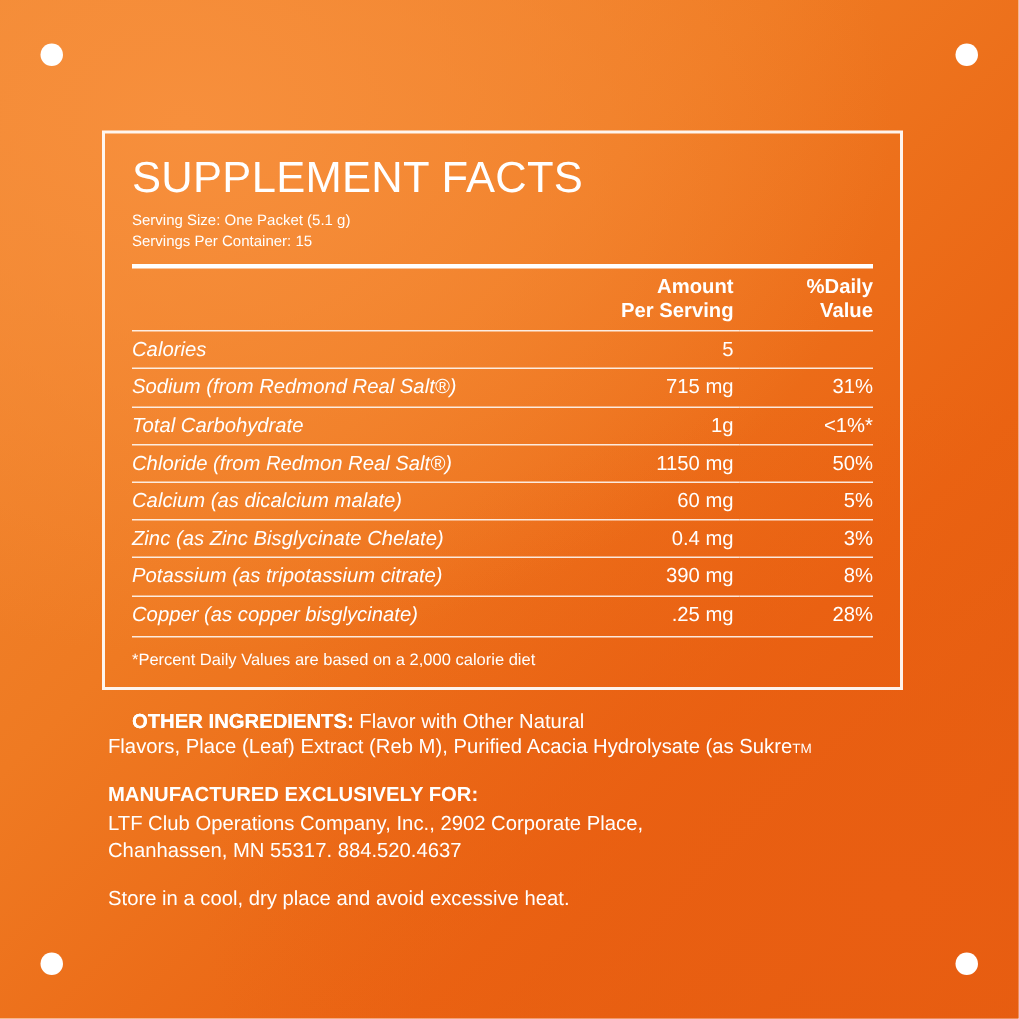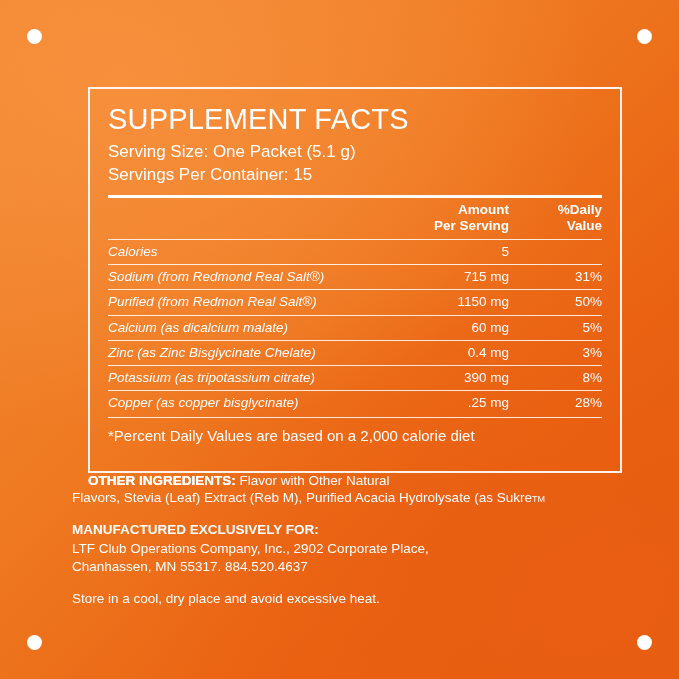--- a/index.html
+++ b/index.html
@@ -32,36 +32,36 @@
     background: #ffffff;
   }
   .dot.tl { left: 27px;  top: 29px; }
   .dot.tr { right: 27px; top: 29px; }
   .dot.bl { left: 27px;  bottom: 29px; }
   .dot.br { right: 27px; bottom: 29px; }
 
   
   .facts-panel {
     position: absolute;
-    left: 88px;
+    left: 68px;
     top: 87px;
     width: 534px;
     box-sizing: border-box;
     border: 2px solid rgba(255,255,255,0.92);
-    padding: 12px 18px 27px 18px;
+    padding: 12px 18px 12px 18px;
   }
   .facts-title {
     font-size: 29px;
     letter-spacing: 0.2px;
     line-height: 1.12;
     margin: 2px 0 6px 0;
     font-weight: 400;
   }
   .serving-line {
-    font-size: 17px;
+    font-size: 10px;
     line-height: 1.34;
   }
   .rule-thick {
     height: 3px;
     background: #ffffff;
     margin: 8px 0 0 0;
   }
   table.facts {
     width: 100%;
     border-collapse: collapse;
@@ -80,21 +80,21 @@
   table.facts th.dv  { width: 18%; }
   table.facts td {
     padding: 4px 0 4px 0;
     line-height: 1.2;
     border-top: 1px solid rgba(255,255,255,0.85);
   }
   table.facts td.name { text-align: left; font-style: italic; }
   table.facts td.amt  { text-align: right; padding-right: 4px; }
   table.facts td.dv   { text-align: right; }
   .footnote {
-    font-size: 15px;
+    font-size: 11px;
     padding-top: 9px;
     border-top: 1px solid rgba(255,255,255,0.85);
     margin-top: 2px;
   }
 
   
   .below {
     position: absolute;
     left: 72px;
     top: 472px;
@@ -158,21 +158,26 @@
           <td class="name">Calories</td>
           <td class="amt">5</td>
           <td class="dv"></td>
         </tr>
         <tr>
           <td class="name">Sodium (from Redmond Real Salt®)</td>
           <td class="amt">715 mg</td>
           <td class="dv">31%</td>
         </tr>
         <tr>
-          <td class="name">Purified (from Redmon Real Salt®)</td>
+          <td class="name">Total Carbohydrate</td>
+          <td class="amt">1g</td>
+          <td class="dv">&lt;1%*</td>
+        </tr>
+        <tr>
+          <td class="name">Chloride (from Redmon Real Salt®)</td>
           <td class="amt">1150 mg</td>
           <td class="dv">50%</td>
         </tr>
         <tr>
           <td class="name">Calcium (as dicalcium malate)</td>
           <td class="amt">60 mg</td>
           <td class="dv">5%</td>
         </tr>
         <tr>
           <td class="name">Zinc (as Zinc Bisglycinate Chelate)</td>
@@ -199,21 +204,21 @@
 
     <div class="blk">
       <div class="overlap-wrap">
         <div class="layerA">
           <span class="bold">OTHER INGREDIENTS:</span>
         </div>
         <div class="layerB">
           <span class="bold">OTHER INGREDIENTS:</span><span> Flavor with Other Natural</span>
         </div>
       </div>
-      <div><span>Flavors, Stevia (Leaf) Extract (Reb M), Purified Acacia Hydrolysate (as Sukre</span><span class="sub">TM</span></div>
+      <div><span>Flavors, Place (Leaf) Extract (Reb M), Purified Acacia Hydrolysate (as Sukre</span><span class="sub">TM</span></div>
     </div>
 
     <div class="blk">
       <div class="bold">MANUFACTURED EXCLUSIVELY FOR:</div>
       <div>LTF Club Operations Company, Inc., 2902 Corporate Place,</div>
       <div>Chanhassen, MN 55317. 884.520.4637</div>
     </div>
 
     <div class="blk">
       <div>Store in a cool, dry place and avoid excessive heat.</div>

